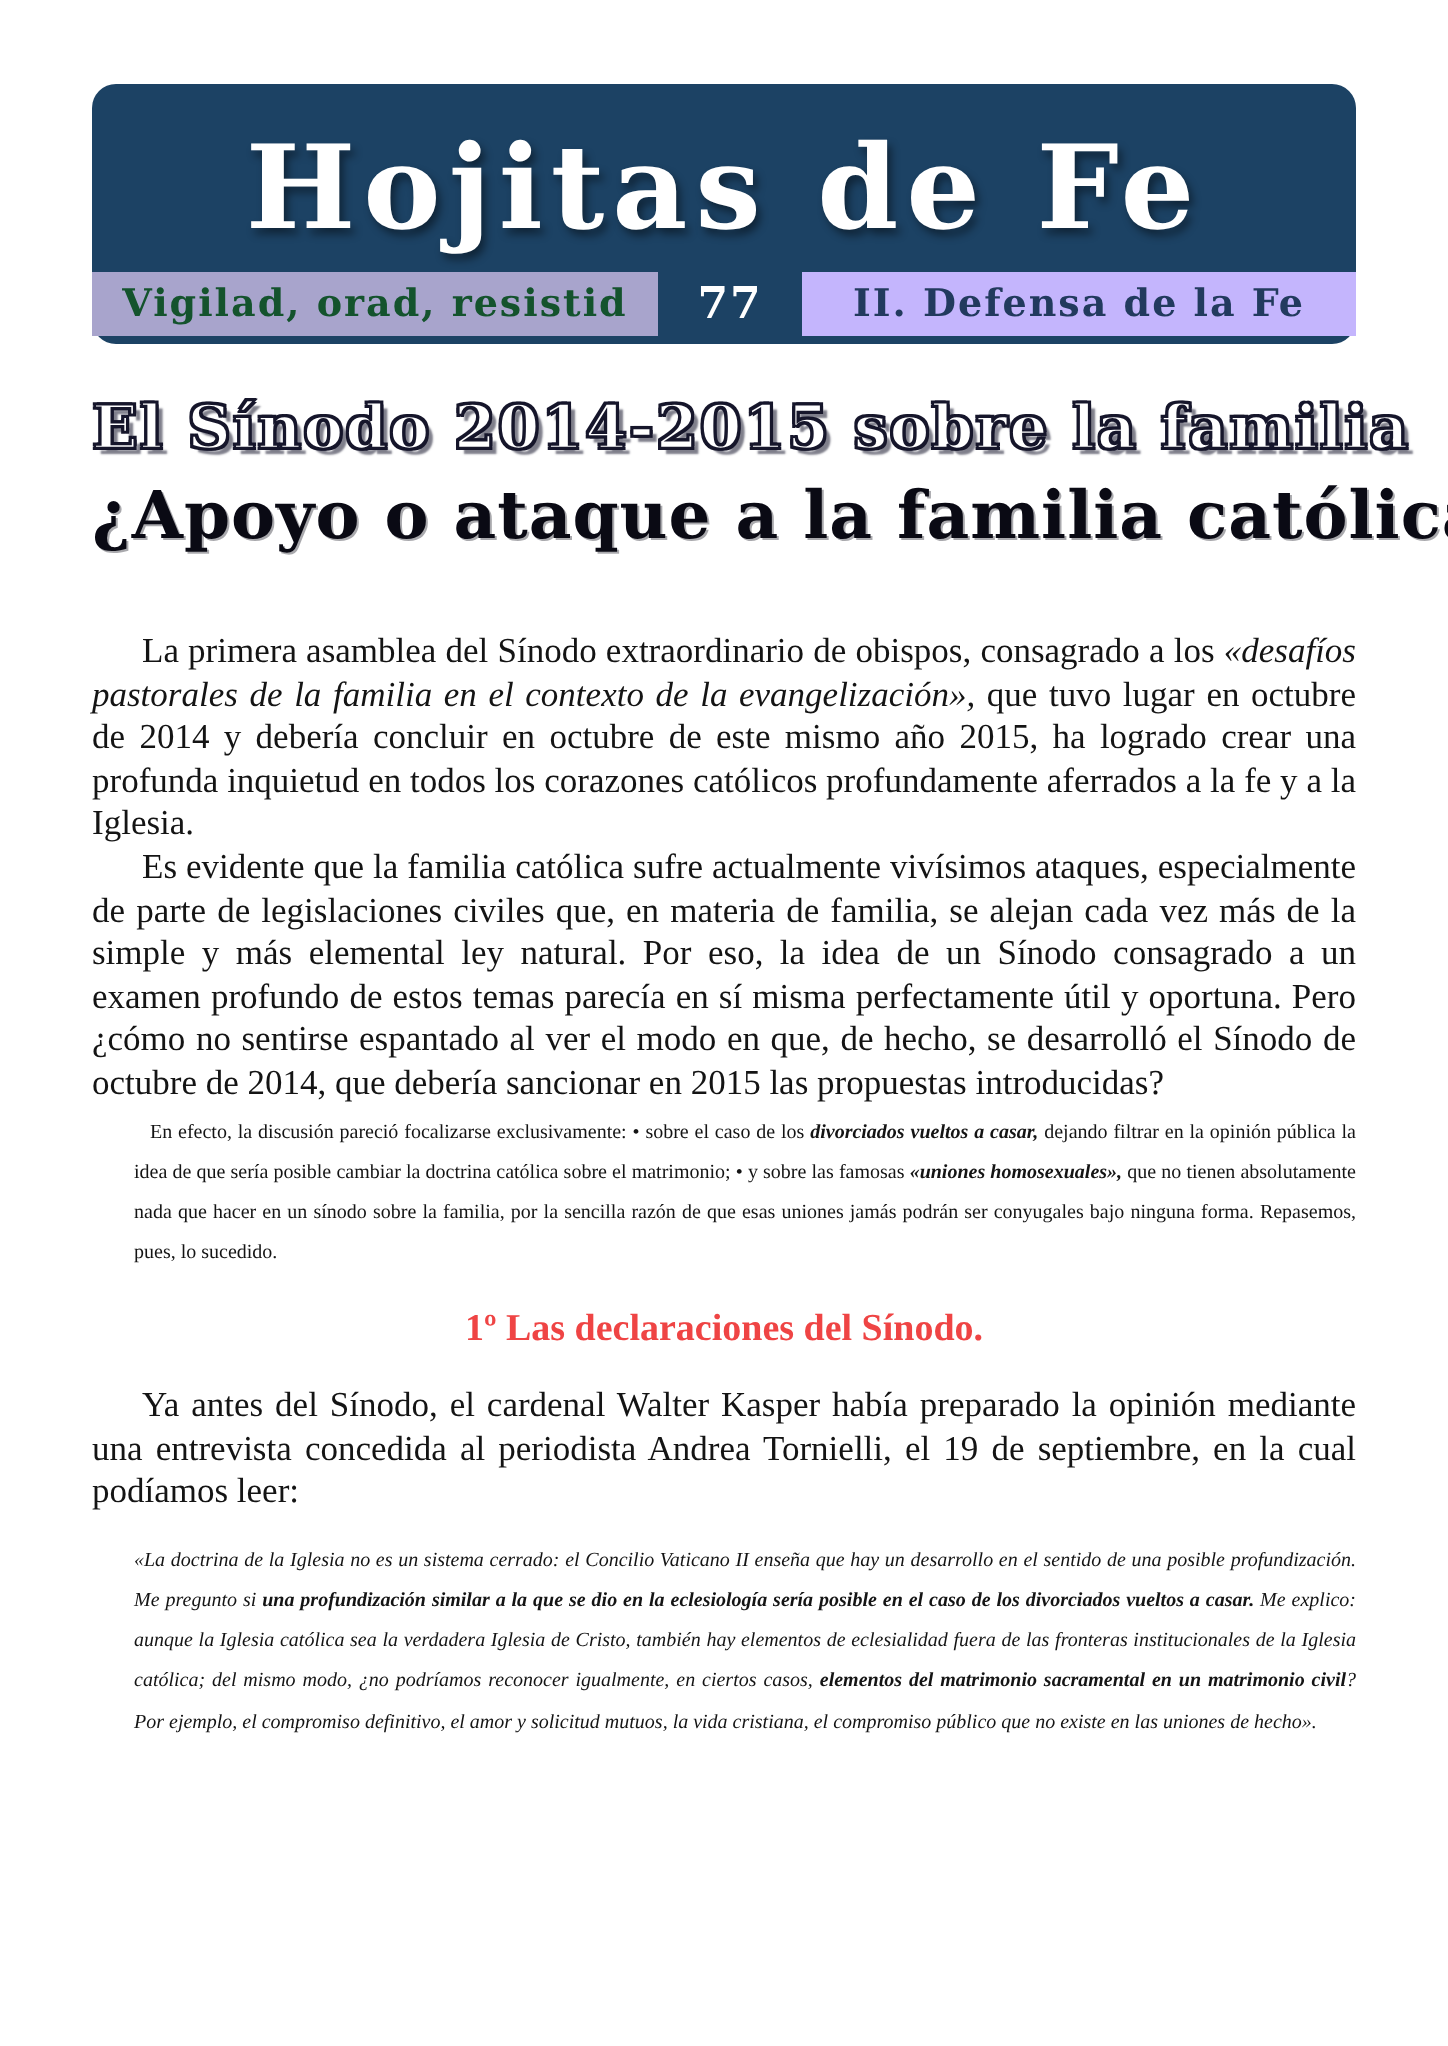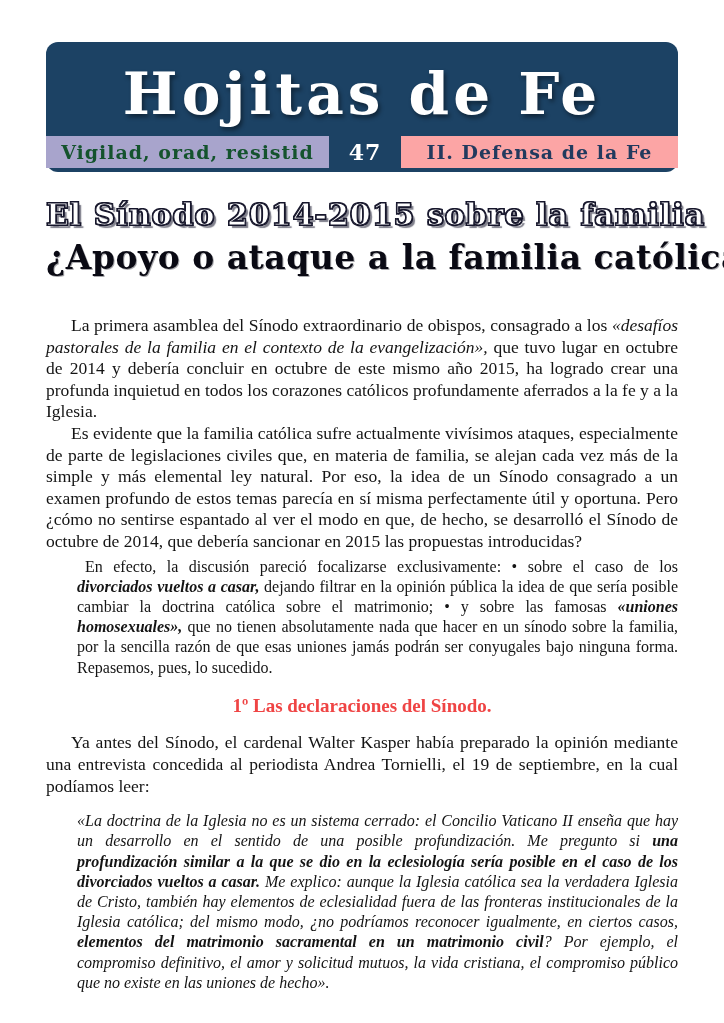--- a/index.html
+++ b/index.html
@@ -70,21 +70,21 @@
   }
   .strip-issue {
     width: 72px;
     background: transparent; 
     color: #ffffff;
     font-size: 22px;
     letter-spacing: 1px;
   }
   .strip-right {
     flex: 1;
-    background: #fca5a5;
+    background: #c4b5fd;
     color: #223a5e;
     font-size: 19px;
     letter-spacing: 1px;
   }
 
   
   .article-title {
     position: absolute;
     top: 197px;
     left: 46px;
@@ -127,23 +127,23 @@
     width: 632px;
     font-size: 17.5px;
     line-height: 21.6px;
     text-align: justify;
   }
   .para {
     margin: 0;
     text-indent: 25px;
   }
   .para.small {
-    font-size: 16px;
+    font-size: 10px;
     line-height: 20.2px;
-    margin-left: 31px;
+    margin-left: 21px;
     text-indent: 8px;
   }
   .para.quote {
     text-indent: 0;
     margin-top: 14px;
   }
   .para.small.first-gap { margin-top: 4px; }
   .section-heading {
     margin: 17px 0 16px 0;
     text-align: center;
@@ -158,21 +158,21 @@
 </style>
 </head>
 <body>
 
 <div class="page">
 
   <header class="masthead">
     <div class="masthead-title">Hojitas de Fe</div>
     <div class="masthead-strip">
       <div class="strip-cell strip-left">Vigilad, orad, resistid</div>
-      <div class="strip-cell strip-issue">47</div>
+      <div class="strip-cell strip-issue">77</div>
       <div class="strip-cell strip-right">II. Defensa de la Fe</div>
     </div>
   </header>
 
   <h1 class="article-title">
     <span class="title-line1">El Sínodo 2014-2015 sobre la familia</span>
     <span class="title-line2">¿Apoyo o ataque a la familia católica?</span>
   </h1>
 
   <main class="body-text">

